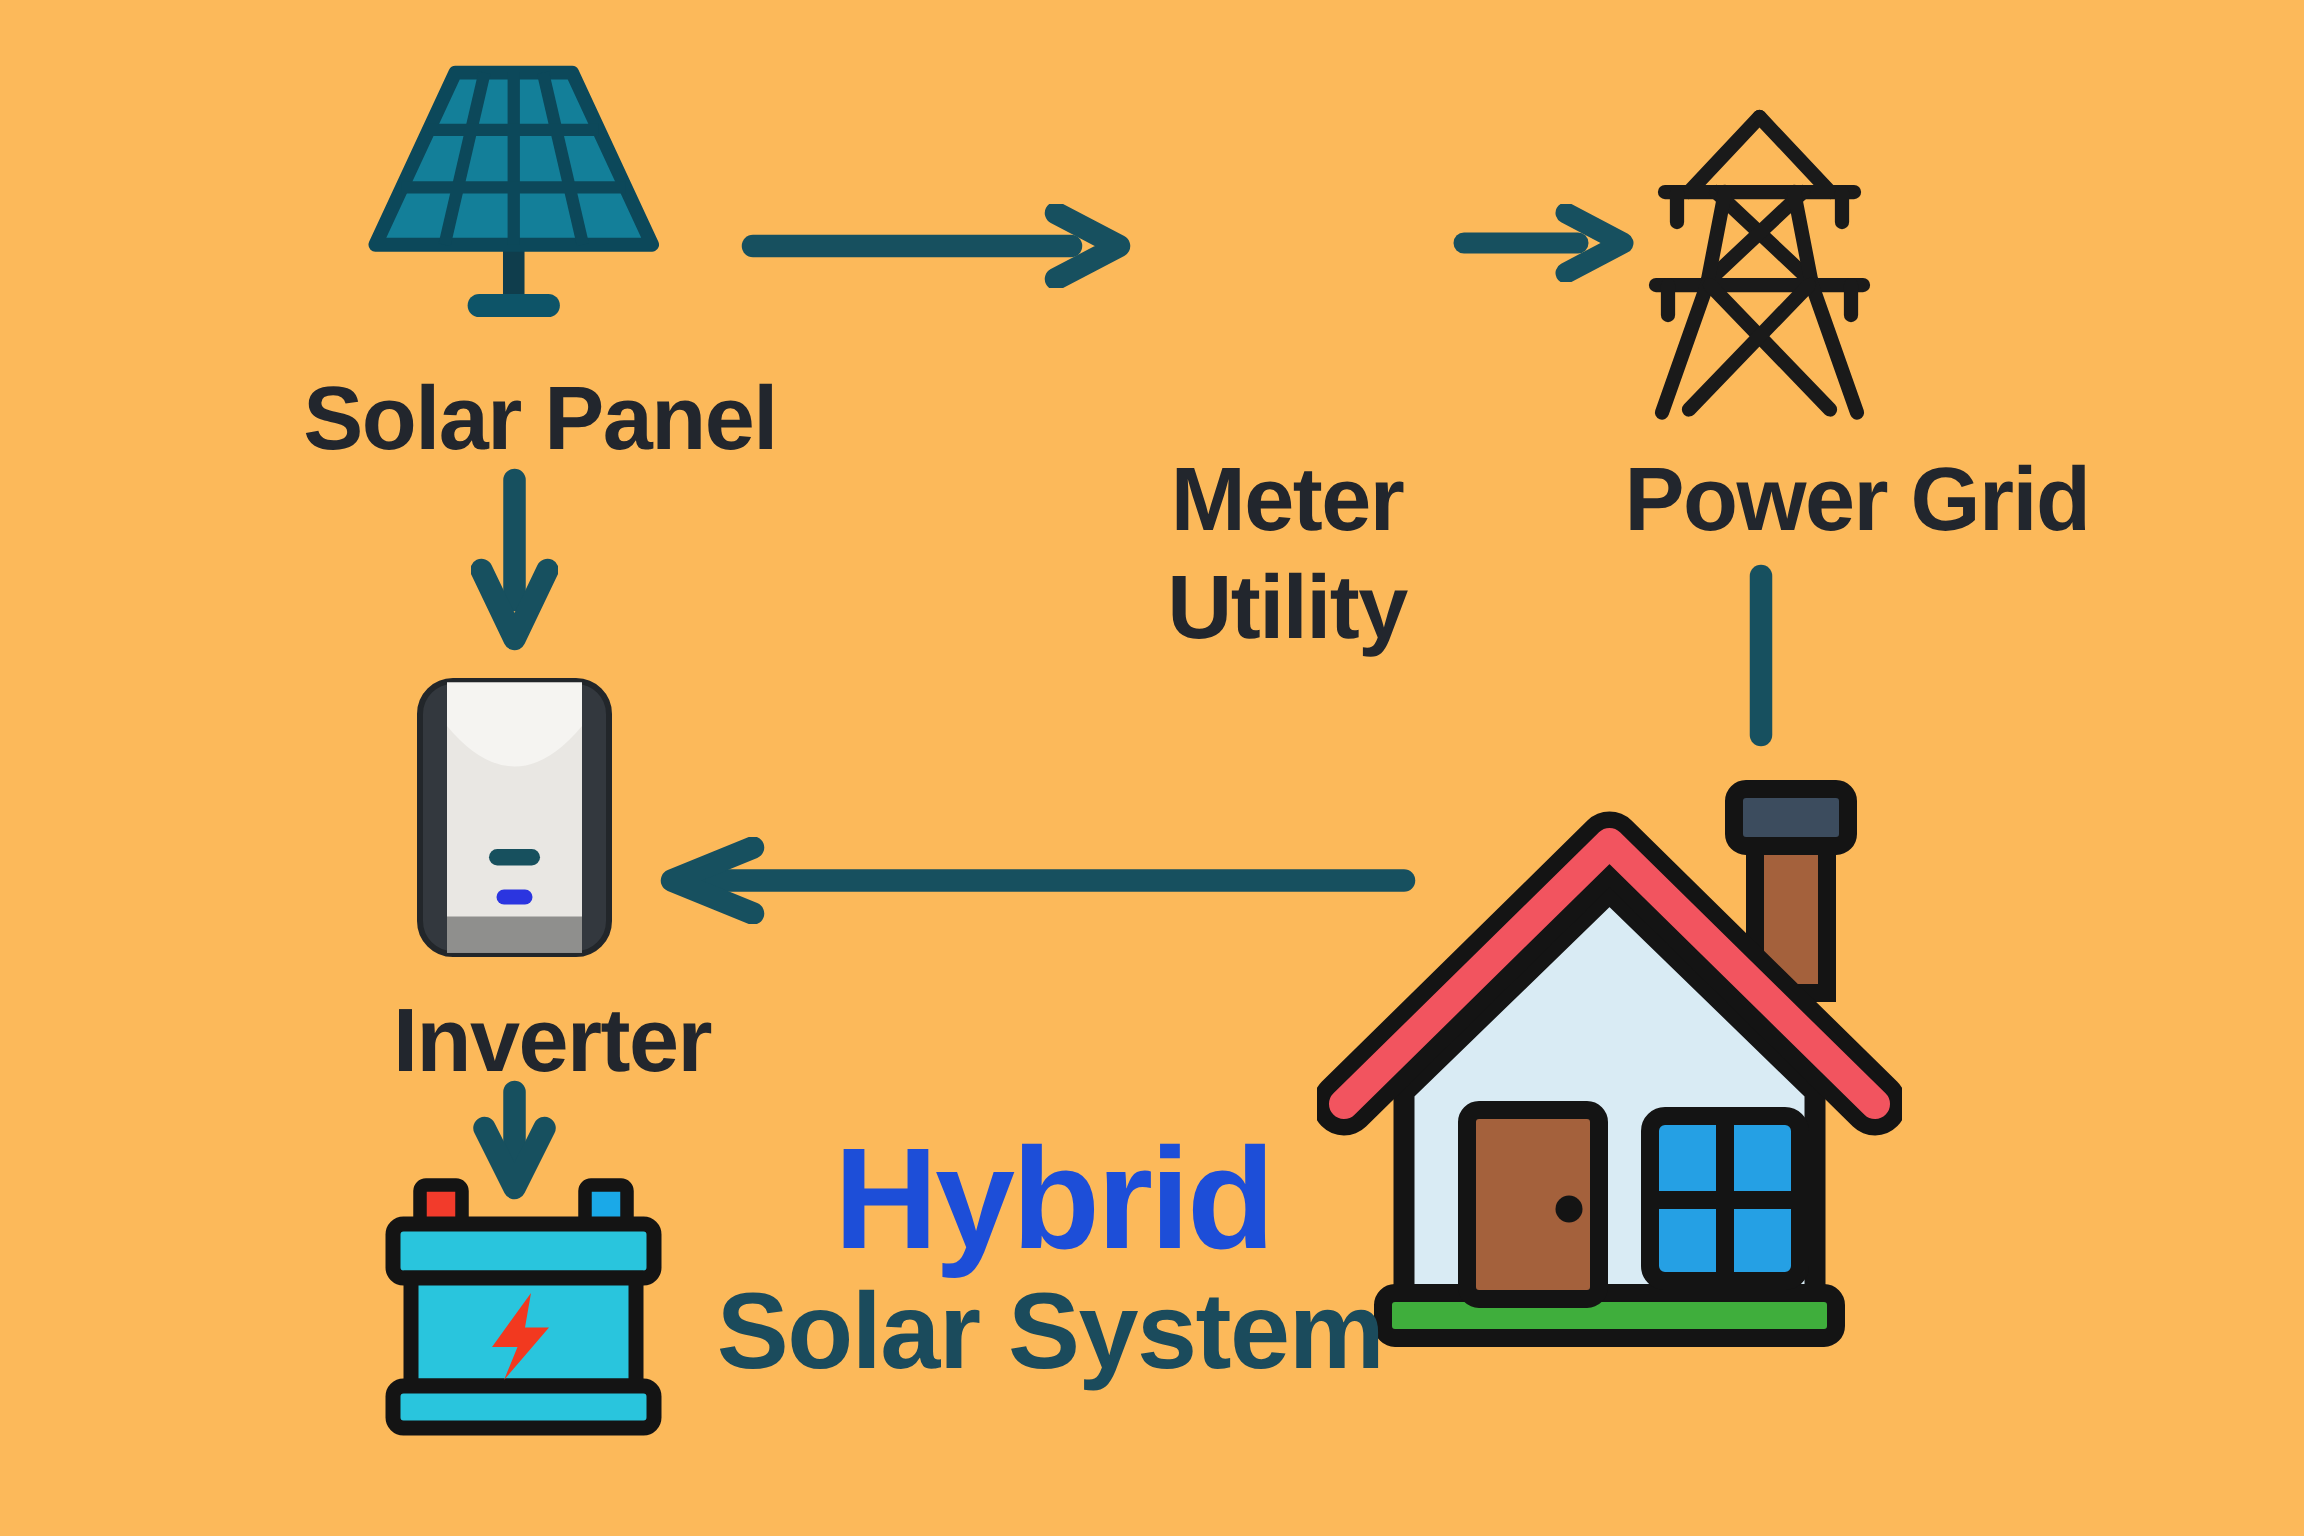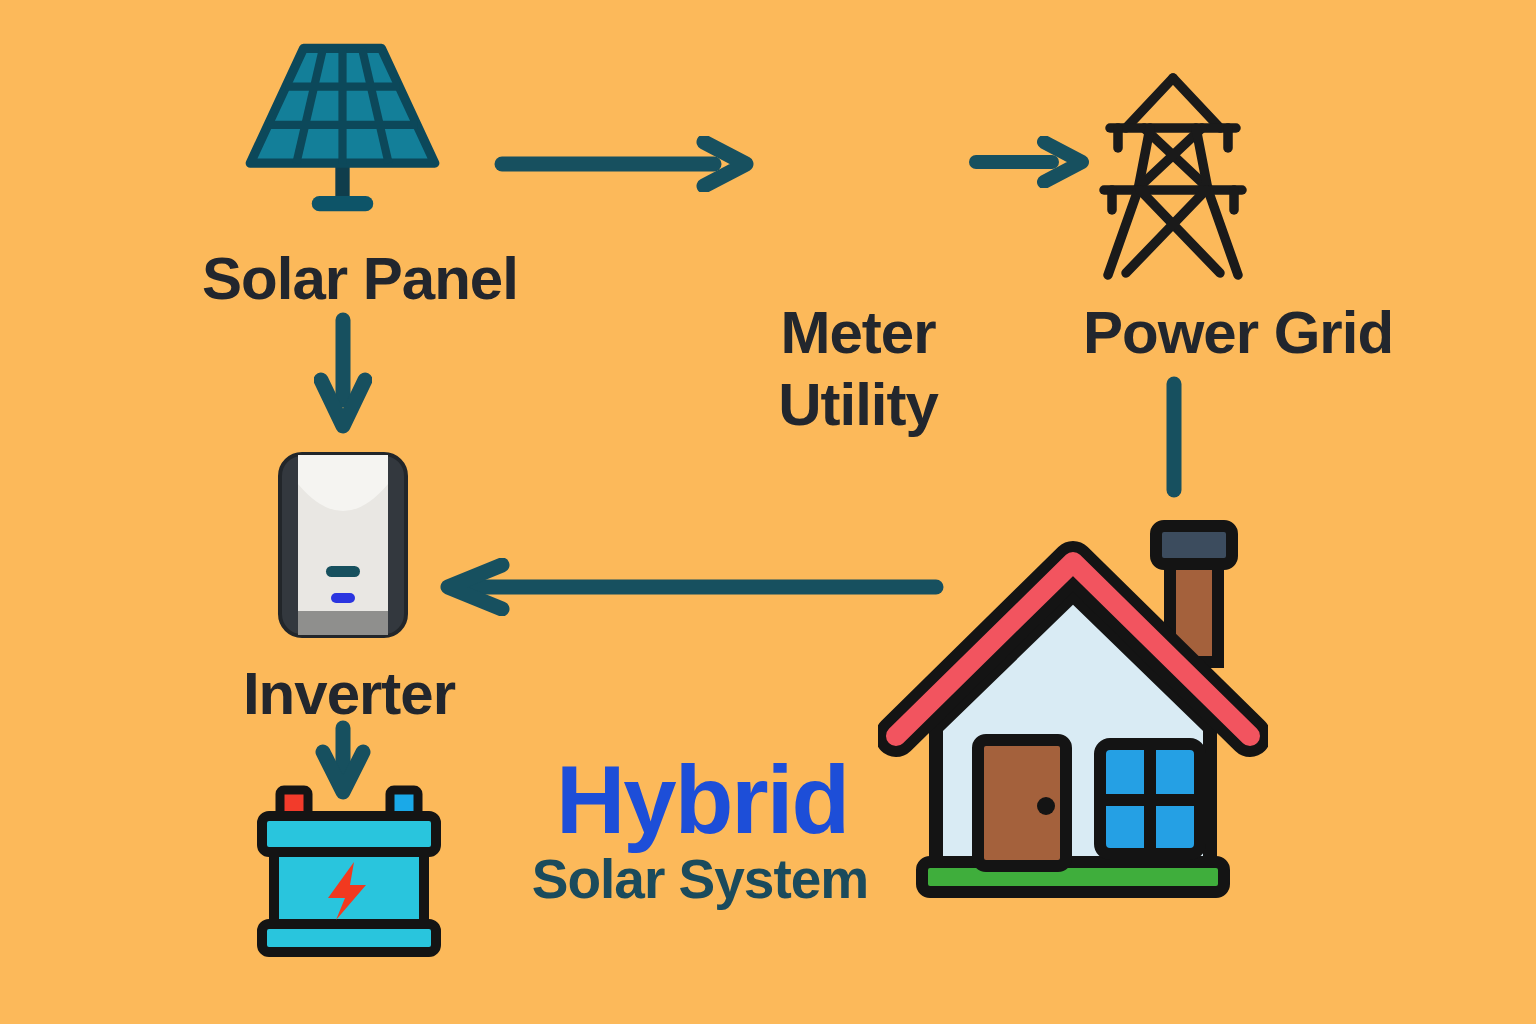--- a/index.html
+++ b/index.html
@@ -30,21 +30,21 @@
     font-size:96px;
     line-height:1;
     white-space:nowrap;
     letter-spacing:-2px;
   }
   .title2{
     position:absolute;
     transform:translateX(-50%);
     color:#1B4B5C;
     font-weight:700;
-    font-size:55px;
+    font-size:72px;
     line-height:1;
     white-space:nowrap;
     letter-spacing:-1px;
   }
   svg{display:block;}
 </style>
 </head>
 <body>
 
 <div class="stage">
@@ -120,21 +120,21 @@
   <div class="abs" style="left:276px;top:450px;width:134px;height:190px;">
     <svg width="134" height="190" viewBox="0 0 134 190">
       <rect x="4" y="4" width="126" height="182" rx="22" fill="#33383E" stroke="#22262A" stroke-width="4"></rect>
       <rect x="22" y="5" width="90" height="180" fill="#E9E7E3"></rect>
       <path d="M22,5 H112 V34 Q67,88 22,34 Z" fill="#F5F4F1"></path>
       <rect x="22" y="161" width="90" height="24" fill="#8F8F8D"></rect>
       <rect x="50" y="116" width="34" height="11" rx="5.5" fill="#17505E"></rect>
       <rect x="55" y="143" width="24" height="10" rx="5" fill="#2B35E0"></rect>
     </svg>
   </div>
-  <div class="label" style="left:349px;top:658px;">Inverter</div>
+  <div class="label" style="left:368px;top:658px;">Inverter</div>
 
   <div class="abs" style="left:314px;top:720px;width:58px;height:86px;">
     <svg width="58" height="86" viewBox="0 0 58 86">
       <line x1="29" y1="8" x2="29" y2="48" stroke="#17505F" stroke-width="15" stroke-linecap="round"></line>
       <polyline points="9,32 29,72 49,32" fill="none" stroke="#17505F" stroke-width="15" stroke-linecap="round" stroke-linejoin="round"></polyline>
     </svg>
   </div>
 
   <div class="abs" style="left:254px;top:784px;width:190px;height:175px;">
     <svg width="190" height="175" viewBox="0 0 190 175">

